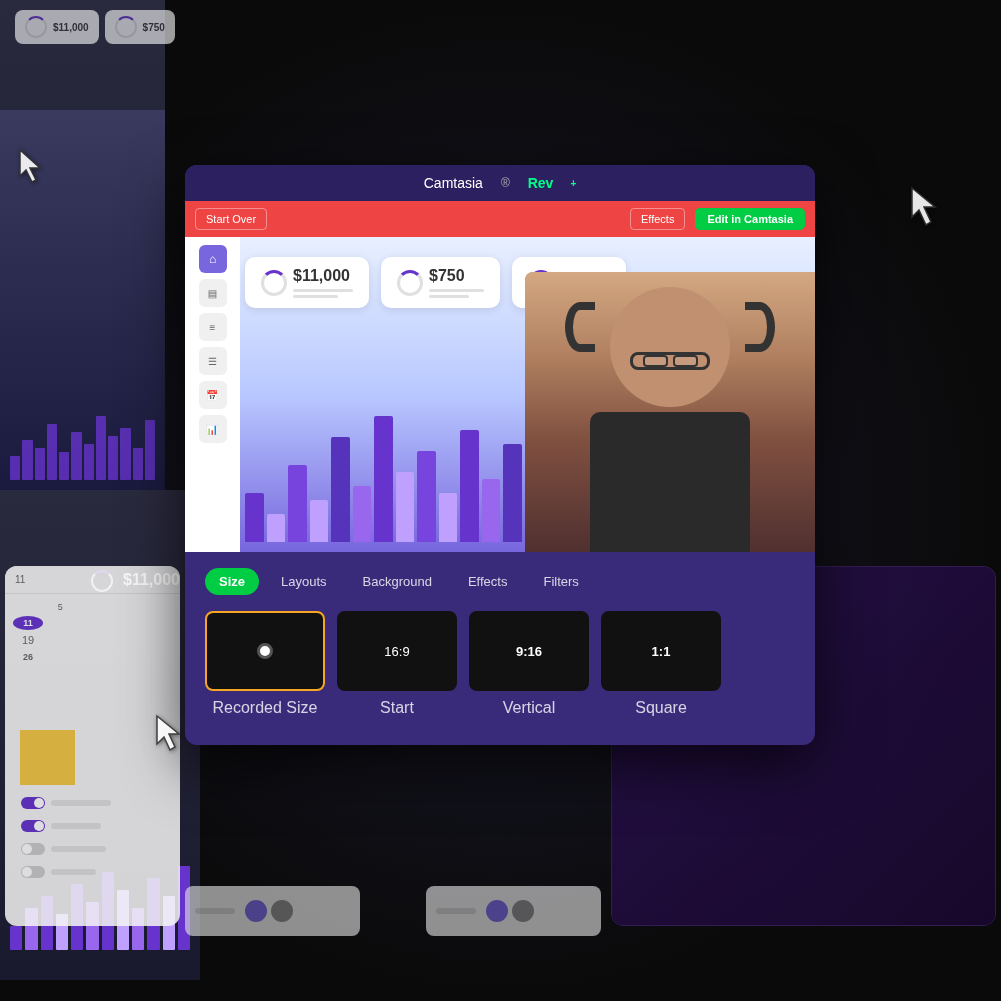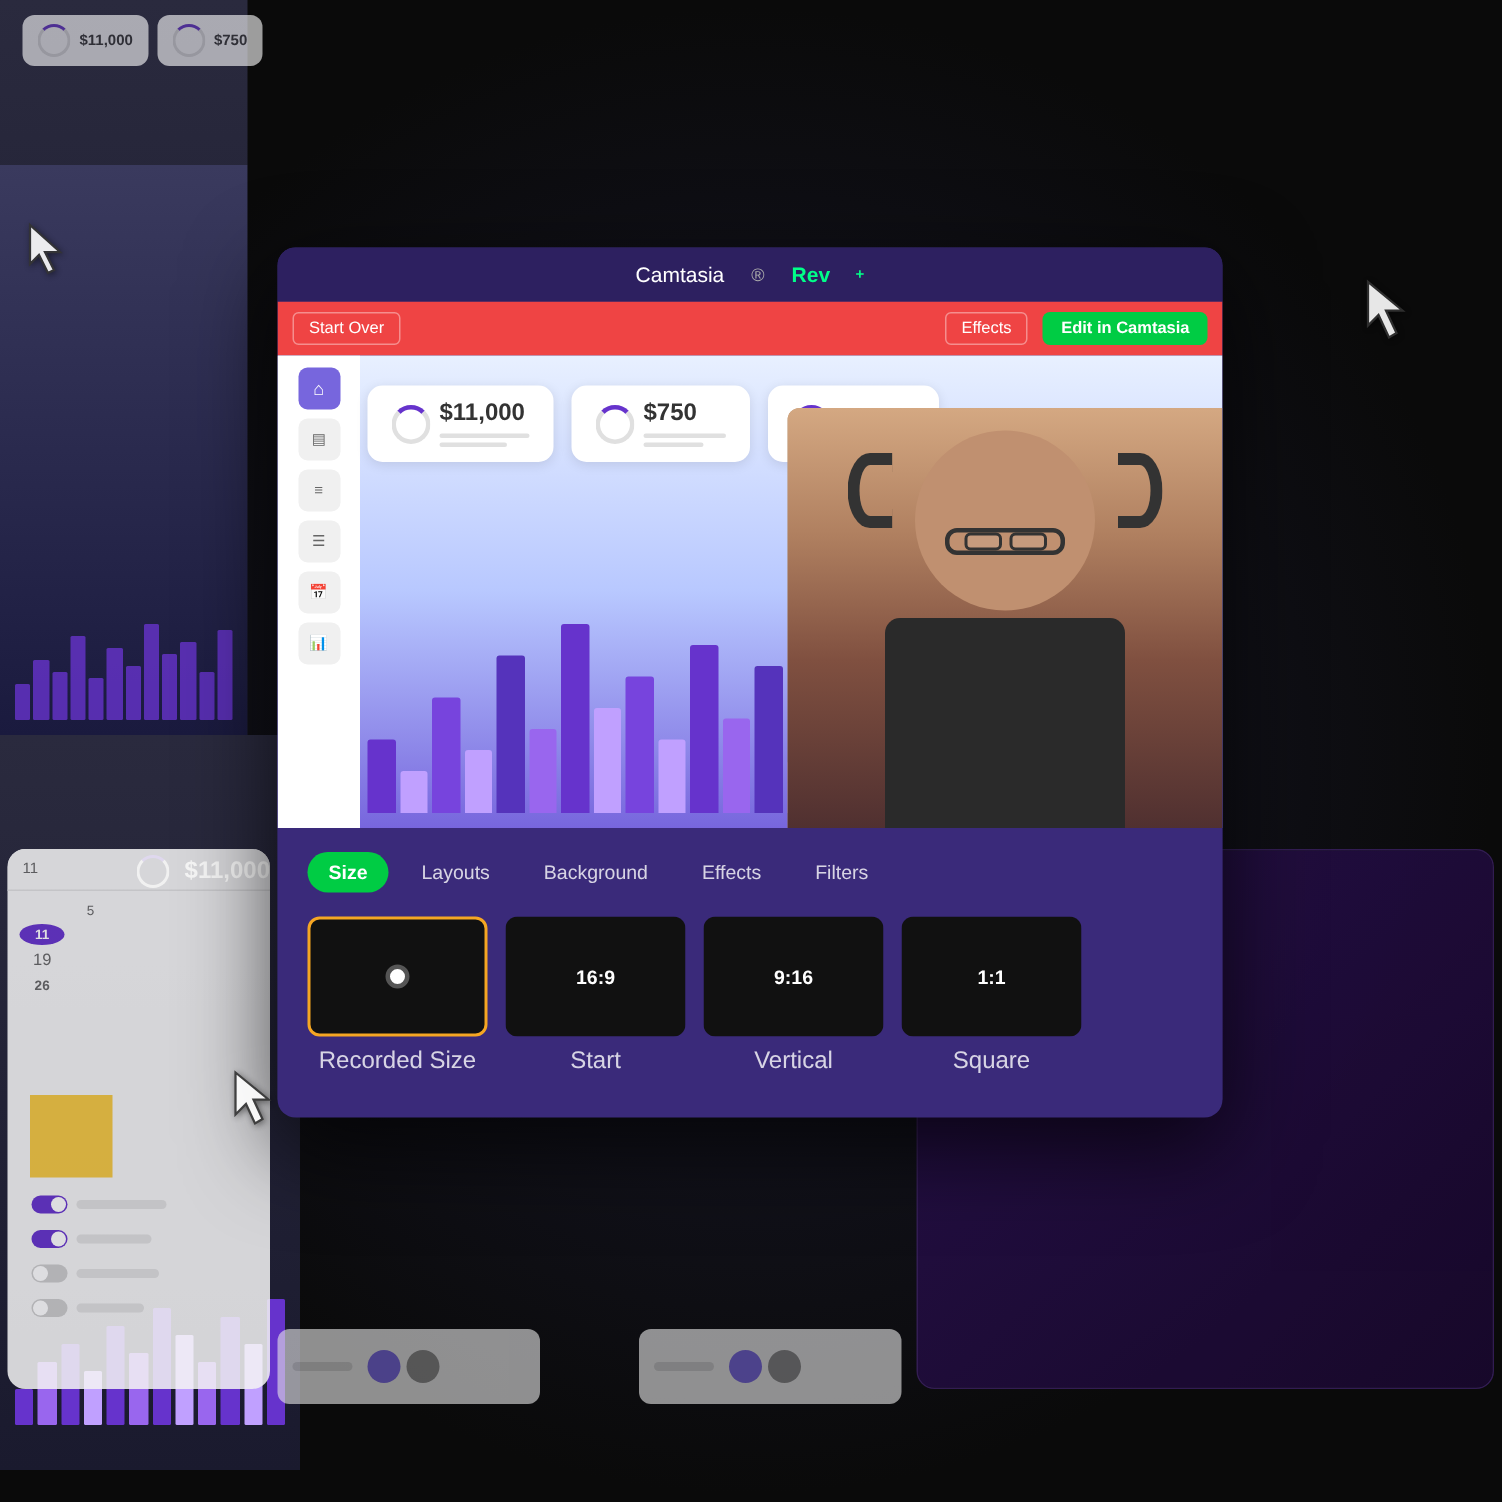--- a/index.html
+++ b/index.html
@@ -896,21 +896,21 @@
 
       <div class="size-option">
         <div class="size-card selected">
           <div class="size-card-dot"></div>
         </div>
         <span class="size-label">Recorded Size</span>
       </div>
 
       <div class="size-option">
         <div class="size-card">
-          <span style="color:white;font-size:13px;font-weight:700;">16:9</span>
+          <span style="color:white;font-size:13px;font-weight:400;">16:9</span>
         </div>
         <span class="size-label">Start</span>
       </div>
 
       <div class="size-option">
         <div class="size-card">
           <span style="color:white;font-size:13px;font-weight:700;">9:16</span>
         </div>
         <span class="size-label">Vertical</span>
       </div>

